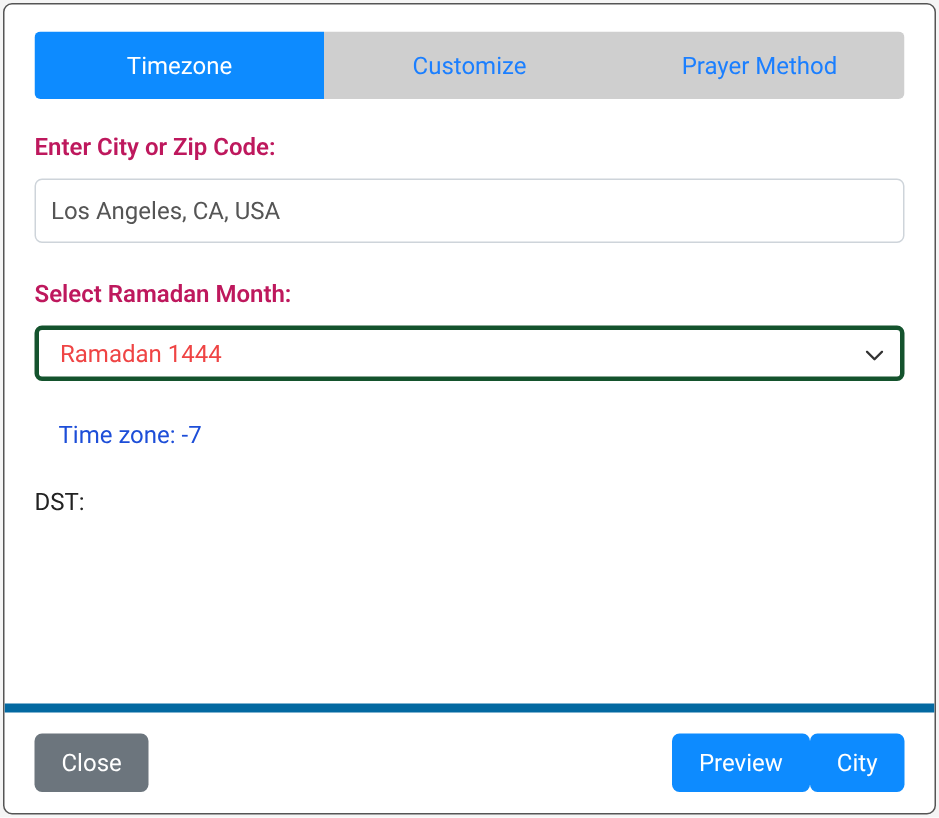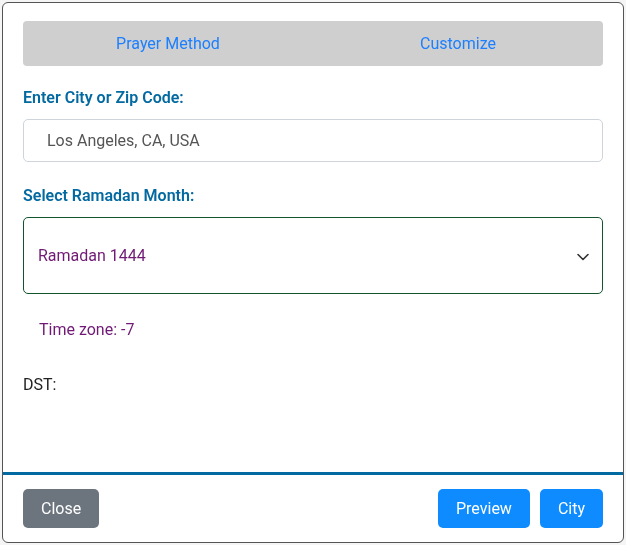--- a/index.html
+++ b/index.html
@@ -48,83 +48,83 @@
       border: none;
       font-family: inherit;
     }
     .tab.active {
       background: #0d8bff;
       color: #ffffff;
     }
     .label {
       font-weight: 600;
       font-size: 16px;
-      color: #0369a1;
+      color: #be185d;
       margin-bottom: 12px;
       display: block;
     }
     .text-input {
       width: 100%;
-      padding: 11px 23px;
+      padding: 11px 10px;
       font-size: 16px;
       color: #555;
       border: 1px solid #ced4da;
       border-radius: 5px;
       font-family: inherit;
       background: #fff;
       margin-bottom: 24px;
     }
     .select-wrap {
       position: relative;
       width: 100%;
       margin-bottom: 18px;
     }
     .select {
       width: 100%;
-      padding: 28px 14px;
+      padding: 6px 14px;
       font-size: 16px;
-      color: #701a75;
-      border: 1px solid #14532d;
+      color: #ef4444;
+      border: 3px solid #14532d;
       border-radius: 5px;
       font-family: inherit;
       background: #fff;
       appearance: none;
       -webkit-appearance: none;
       cursor: pointer;
     }
     .select-chevron {
       position: absolute;
       right: 14px;
       top: 50%;
       transform: translateY(-50%);
       pointer-events: none;
       color: #333;
     }
     .timezone-text {
       font-size: 16px;
-      color: #701a75;
+      color: #1d4ed8;
       padding: 8px 0 0 16px;
-      margin-bottom: 36px;
+      margin-bottom: 26px;
     }
     .dst-row {
       display: flex;
       align-items: center;
       gap: 4px;
     }
     .dst-label {
       font-size: 16px;
       color: #222;
       width: 110px;
     }
     .dst-select-wrap {
       position: relative;
       flex: 1;
     }
     .modal-footer {
-      border-top: 3px solid #0369a1;
+      border-top: 6px solid #0369a1;
       padding: 14px 20px;
       display: flex;
       align-items: center;
     }
     .btn {
       border: none;
       border-radius: 5px;
       padding: 10px 18px;
       font-size: 16px;
       font-family: inherit;
@@ -136,32 +136,32 @@
     }
     .btn-primary {
       background: #0d8bff;
       color: #fff;
     }
     .footer-spacer {
       flex: 1;
     }
     .footer-right {
       display: flex;
-      gap: 10px;
     }
   </style>
 </head>
 <body>
 
 <div class="modal">
   <div class="modal-body">
 
     <div class="tabs">
+      <button class="tab active">Timezone</button>
+      <button class="tab">Customize</button>
       <button class="tab">Prayer Method</button>
-      <button class="tab">Customize</button>
     </div>
 
     <label class="label">Enter City or Zip Code:</label>
     <input type="text" class="text-input" value="Los Angeles, CA, USA" style="">
 
     <label class="label">Select Ramadan Month:</label>
     <div class="select-wrap">
       <select class="select">
         <option>Ramadan 1444</option>
       </select>

